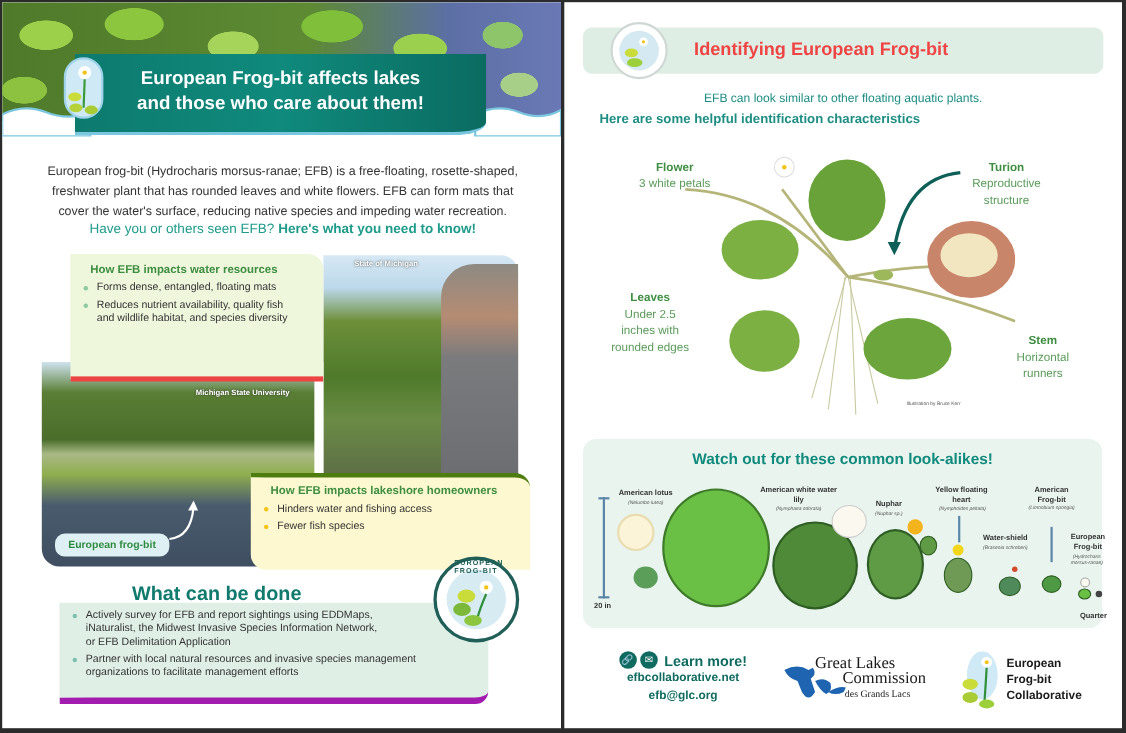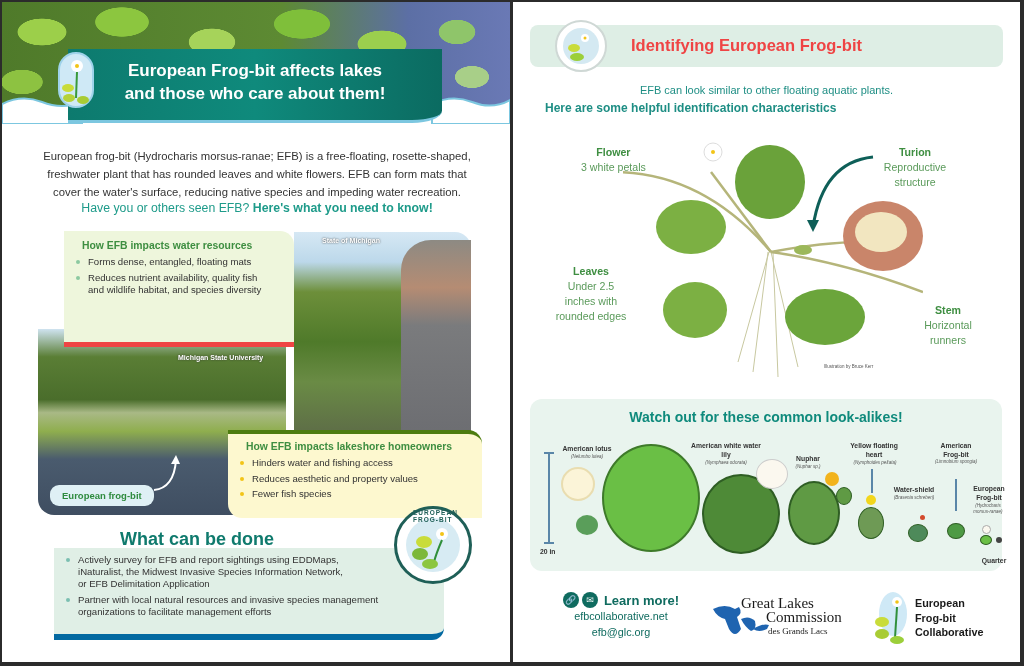--- a/index.html
+++ b/index.html
@@ -58,21 +58,21 @@
   .bullets { list-style: none; margin-left: 12px; }
   .bullets li { position: relative; font-size: 9.6px; color: #333333; line-height: 12px; margin-bottom: 3.5px; padding-left: 12px; }
   .bullets li::before { content: ""; position: absolute; left: 0; top: 4px; width: 4px; height: 4px; border-radius: 50%; }
   .bullets.green li::before { background: #8cc9a0; }
   .bullets.yellow li::before { background: #f2c417; }
   .bullets.teal li::before { background: #7bbfb1; }
 
   .done-title { position: absolute; left: 40px; top: 527px; width: 310px; text-align: center;
     color: #0f7a6d; font-weight: bold; font-size: 18px; }
   .card-done { position: absolute; left: 52px; top: 546px; width: 390px; height: 92px;
-    background: #e0efe6; border-radius: 0 18px 12px 0; border-bottom: 6px solid #0369a1; }
+    background: #e0efe6; border-radius: 0 18px 12px 0; border-bottom: 6px solid #a21caf; }
   .card-done .bullets { margin-top: 6px; }
   .card-done .bullets li { font-size: 9.6px; }
   .seal { position: absolute; left: 392px; top: 504px; width: 78px; height: 78px; border-radius: 50%;
     background: #ffffff; border: 3px solid #1f5f57; }
   .seal-inner { position: absolute; left: 9px; top: 9px; width: 54px; height: 54px; border-radius: 50%; background: #d7ebf3; }
   .seal-text { position: absolute; font-size: 6.5px; font-weight: bold; color: #1f5f57; letter-spacing: 1px; }
 
   
   .id-header { position: absolute; left: 17px; top: 23px; width: 473px; height: 42px;
     background: #deeee5; border-radius: 8px; }
@@ -97,21 +97,21 @@
   .scale-bar { position: absolute; left: 18px; top: 53px; width: 2px; height: 92px; background: #5a86a8; }
   .scale-cap { position: absolute; left: 14px; width: 10px; height: 2px; background: #5a86a8; }
   .scale-label { position: absolute; left: 10px; top: 149px; font-size: 6.8px; font-weight: bold; color: #333333; }
   .quarter-line { position: absolute; width: 1.5px; background: #5a86a8; }
 
   .learn { position: absolute; left: 38px; top: 590px; width: 140px; text-align: center; }
   .learn-head { display: flex; align-items: center; justify-content: center; gap: 3px; }
   .round-icon { width: 16px; height: 16px; border-radius: 50%; background: #0f6b5f; color: #ffffff;
     font-size: 9px; line-height: 16px; text-align: center; }
   .learn-title { color: #0f6b5f; font-weight: bold; font-size: 13px; margin-left: 3px; }
-  .learn-link { color: #0f6b5f; font-weight: normal; font-size: 10.8px; line-height: 16px; display: block; text-decoration: none; }
+  .learn-link { color: #0f6b5f; font-weight: bold; font-size: 10.8px; line-height: 16px; display: block; text-decoration: none; }
   .glc { position: absolute; left: 198px; top: 593px; width: 140px; height: 50px; }
   .glc-t1 { position: absolute; left: 30px; top: 0; font-family: "Liberation Serif", serif; font-size: 15px; color: #1a1a1a; }
   .glc-t2 { position: absolute; left: 55px; top: 14px; font-family: "Liberation Serif", serif; font-size: 15px; color: #1a1a1a; }
   .glc-t3 { position: absolute; left: 57px; top: 31px; font-family: "Liberation Serif", serif; font-size: 9px; color: #1a1a1a; }
   .efbc { position: absolute; left: 360px; top: 590px; width: 130px; height: 56px; }
   .efbc-icon { position: absolute; left: 0; top: 0; width: 36px; height: 54px; }
   .efbc-text { position: absolute; left: 42px; top: 4px; font-weight: bold; font-size: 10.8px; line-height: 14.5px; color: #1a1a1a; }
 </style>
 </head>
 <body>
@@ -164,21 +164,20 @@
     <ul class="bullets green">
       <li>Forms dense, entangled, floating mats</li>
       <li style="width:200px;">Reduces nutrient availability, quality fish and wildlife habitat, and species diversity</li>
     </ul>
   </div>
 
   <div class="card-home">
     <div class="card-title" style="margin-top:7px;">How EFB impacts lakeshore homeowners</div>
     <ul class="bullets yellow">
       <li>Hinders water and fishing access</li>
-      <li>Reduces aesthetic and property values</li>
       <li>Fewer fish species</li>
     </ul>
   </div>
 
   <div class="done-title">What can be done</div>
   <div class="card-done">
     <ul class="bullets teal">
       <li style="width:285px;">Actively survey for EFB and report sightings using EDDMaps, iNaturalist, the Midwest Invasive Species Information Network, or EFB Delimitation Application</li>
       <li style="width:350px;">Partner with local natural resources and invasive species management organizations to facilitate management efforts</li>
     </ul>

